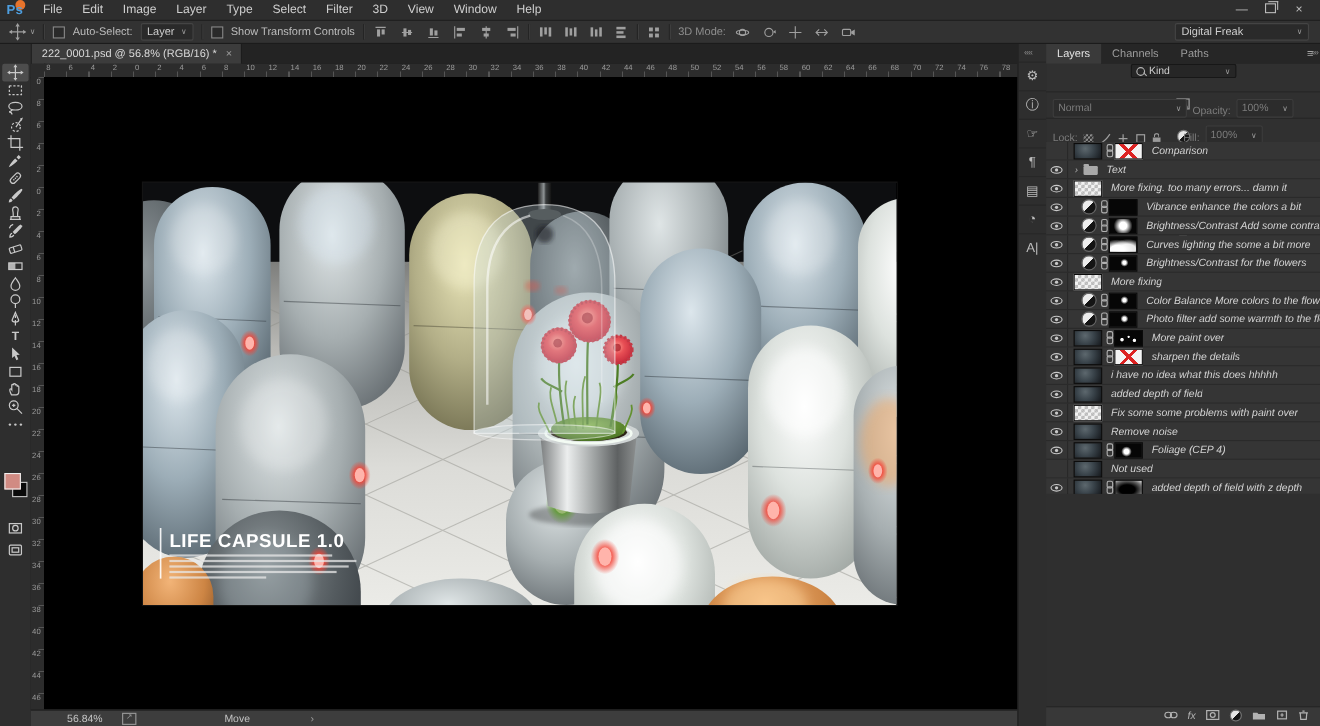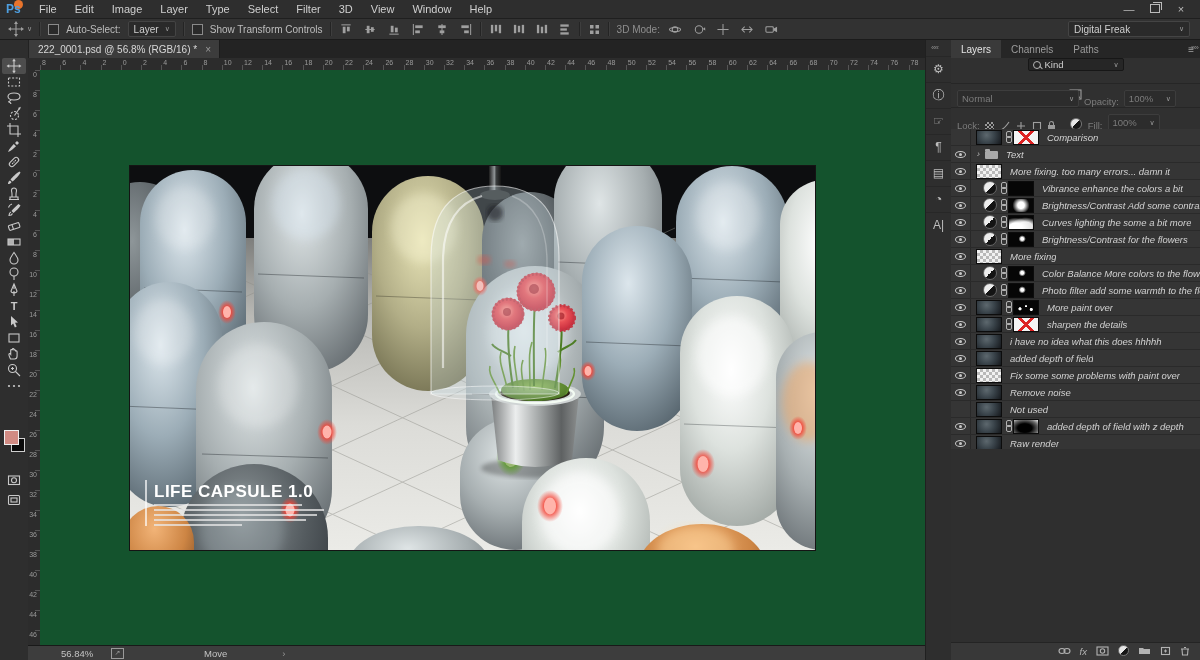--- a/index.html
+++ b/index.html
@@ -45,21 +45,21 @@
   .swatch-fg{position:absolute;left:1px;top:1px;width:13px;height:13px;background:#d18b83;border:1px solid #efefef;z-index:2;}
   
   .ruler-corner{position:absolute;left:28px;top:58px;width:12px;height:12px;background:#2c2c2c;border-right:1px solid #1f1f1f;border-bottom:1px solid #1f1f1f;}
   .ruler-top{position:absolute;left:40px;top:58px;width:885px;height:12px;background:#2c2c2c;border-bottom:1px solid #1f1f1f;overflow:hidden;
     background-image:repeating-linear-gradient(90deg,#555 0 1px,transparent 1px 20.2px);background-size:100% 5px;background-position:0 100%;background-repeat:no-repeat;}
   .ruler-left{position:absolute;left:28px;top:70px;width:12px;height:575px;background:#2c2c2c;border-right:1px solid #1f1f1f;overflow:hidden;
     background-image:repeating-linear-gradient(180deg,#555 0 1px,transparent 1px 20px);background-size:5px 100%;background-position:100% 0;background-repeat:no-repeat;}
   .rnum{position:absolute;font-size:7px;color:#9a9a9a;line-height:7px;}
   .ruler-left .rnum{width:8px;line-height:6.5px;word-break:break-all;text-align:right;right:3px;}
   
-  .canvas-area{position:absolute;left:40px;top:70px;width:961px;height:575px;background:#14532d;text-align:right;}
+  .canvas-area{position:absolute;left:40px;top:70px;width:961px;height:575px;background:#000000;text-align:right;}
   .artwork{position:absolute;left:90px;top:96px;width:685px;height:384px;box-shadow:0 0 0 1px #141414;}
   
   .statusbar{position:absolute;left:28px;top:645px;width:897px;height:15px;background:#3d3d3d;border-top:1px solid #191919;display:flex;align-items:center;font-size:9.5px;color:#c4c4c4;}
   .status-zoom{margin-left:4px;width:50px;padding-left:29px;}
   .status-export{width:11px;height:9px;border:1px solid #9a9a9a;font-size:7px;line-height:8px;text-align:center;color:#9a9a9a;margin-right:40px;}
   .status-tool{margin-left:40px;}
   .status-chev{margin-left:55px;color:#9a9a9a;}
   
   .dockstrip{position:absolute;left:925px;top:40px;width:25px;height:620px;background:#2e2e2e;border-left:1px solid #202020;border-right:1px solid #202020;}
   .dockstrip .chev{position:absolute;top:3px;left:5px;color:#8a8a8a;font-size:8px;letter-spacing:-1px;}
@@ -884,21 +884,21 @@
               <path d="M5 1v8M1 5h8"></path>
             </svg>
           </span>
         <span>
             <svg class="oi" width="10" height="10" viewBox="0 0 10 10">
               <rect x="1.5" y="1.5" width="7" height="7"></rect>
             </svg>
           </span>
         <span class="padlock"></span>
       </span>
-      <span style="margin-left:28px;">Fill:</span>
+      <span style="margin-left:16px;">Fill:</span>
       <span class="dis-select" style="width:42px;">
           <span>100%</span>
           <span class="caret" style="margin-left:auto;">∨</span>
         </span>
     </div>
     <div class="layer-rows" id="layer-rows">
         <div class="layer-row">
           <div class="eye-cell"></div>
           <div class="thumb t-img"></div>
           <span class="chain"></span>
@@ -1019,20 +1019,29 @@
           </div>
           <div class="thumb t-checker"></div>
           <span class="layer-name">Fix some some problems with paint over</span>
         </div>
         <div class="layer-row">
           <div class="eye-cell">
             <span class="eye-icon"></span>
           </div>
           <div class="thumb t-img"></div>
           <span class="layer-name">Remove noise</span>
+        </div>
+        <div class="layer-row">
+          <div class="eye-cell">
+            <span class="eye-icon"></span>
+          </div>
+          <div class="thumb t-img"></div>
+          <span class="chain"></span>
+          <div class="thumb m-foliage" style="margin-left: 0px;"></div>
+          <span class="layer-name">Foliage (CEP 4)</span>
         </div>
         <div class="layer-row">
           <div class="eye-cell"></div>
           <div class="thumb t-img"></div>
           <span class="layer-name">Not used</span>
         </div>
         <div class="layer-row">
           <div class="eye-cell">
             <span class="eye-icon"></span>
           </div>

